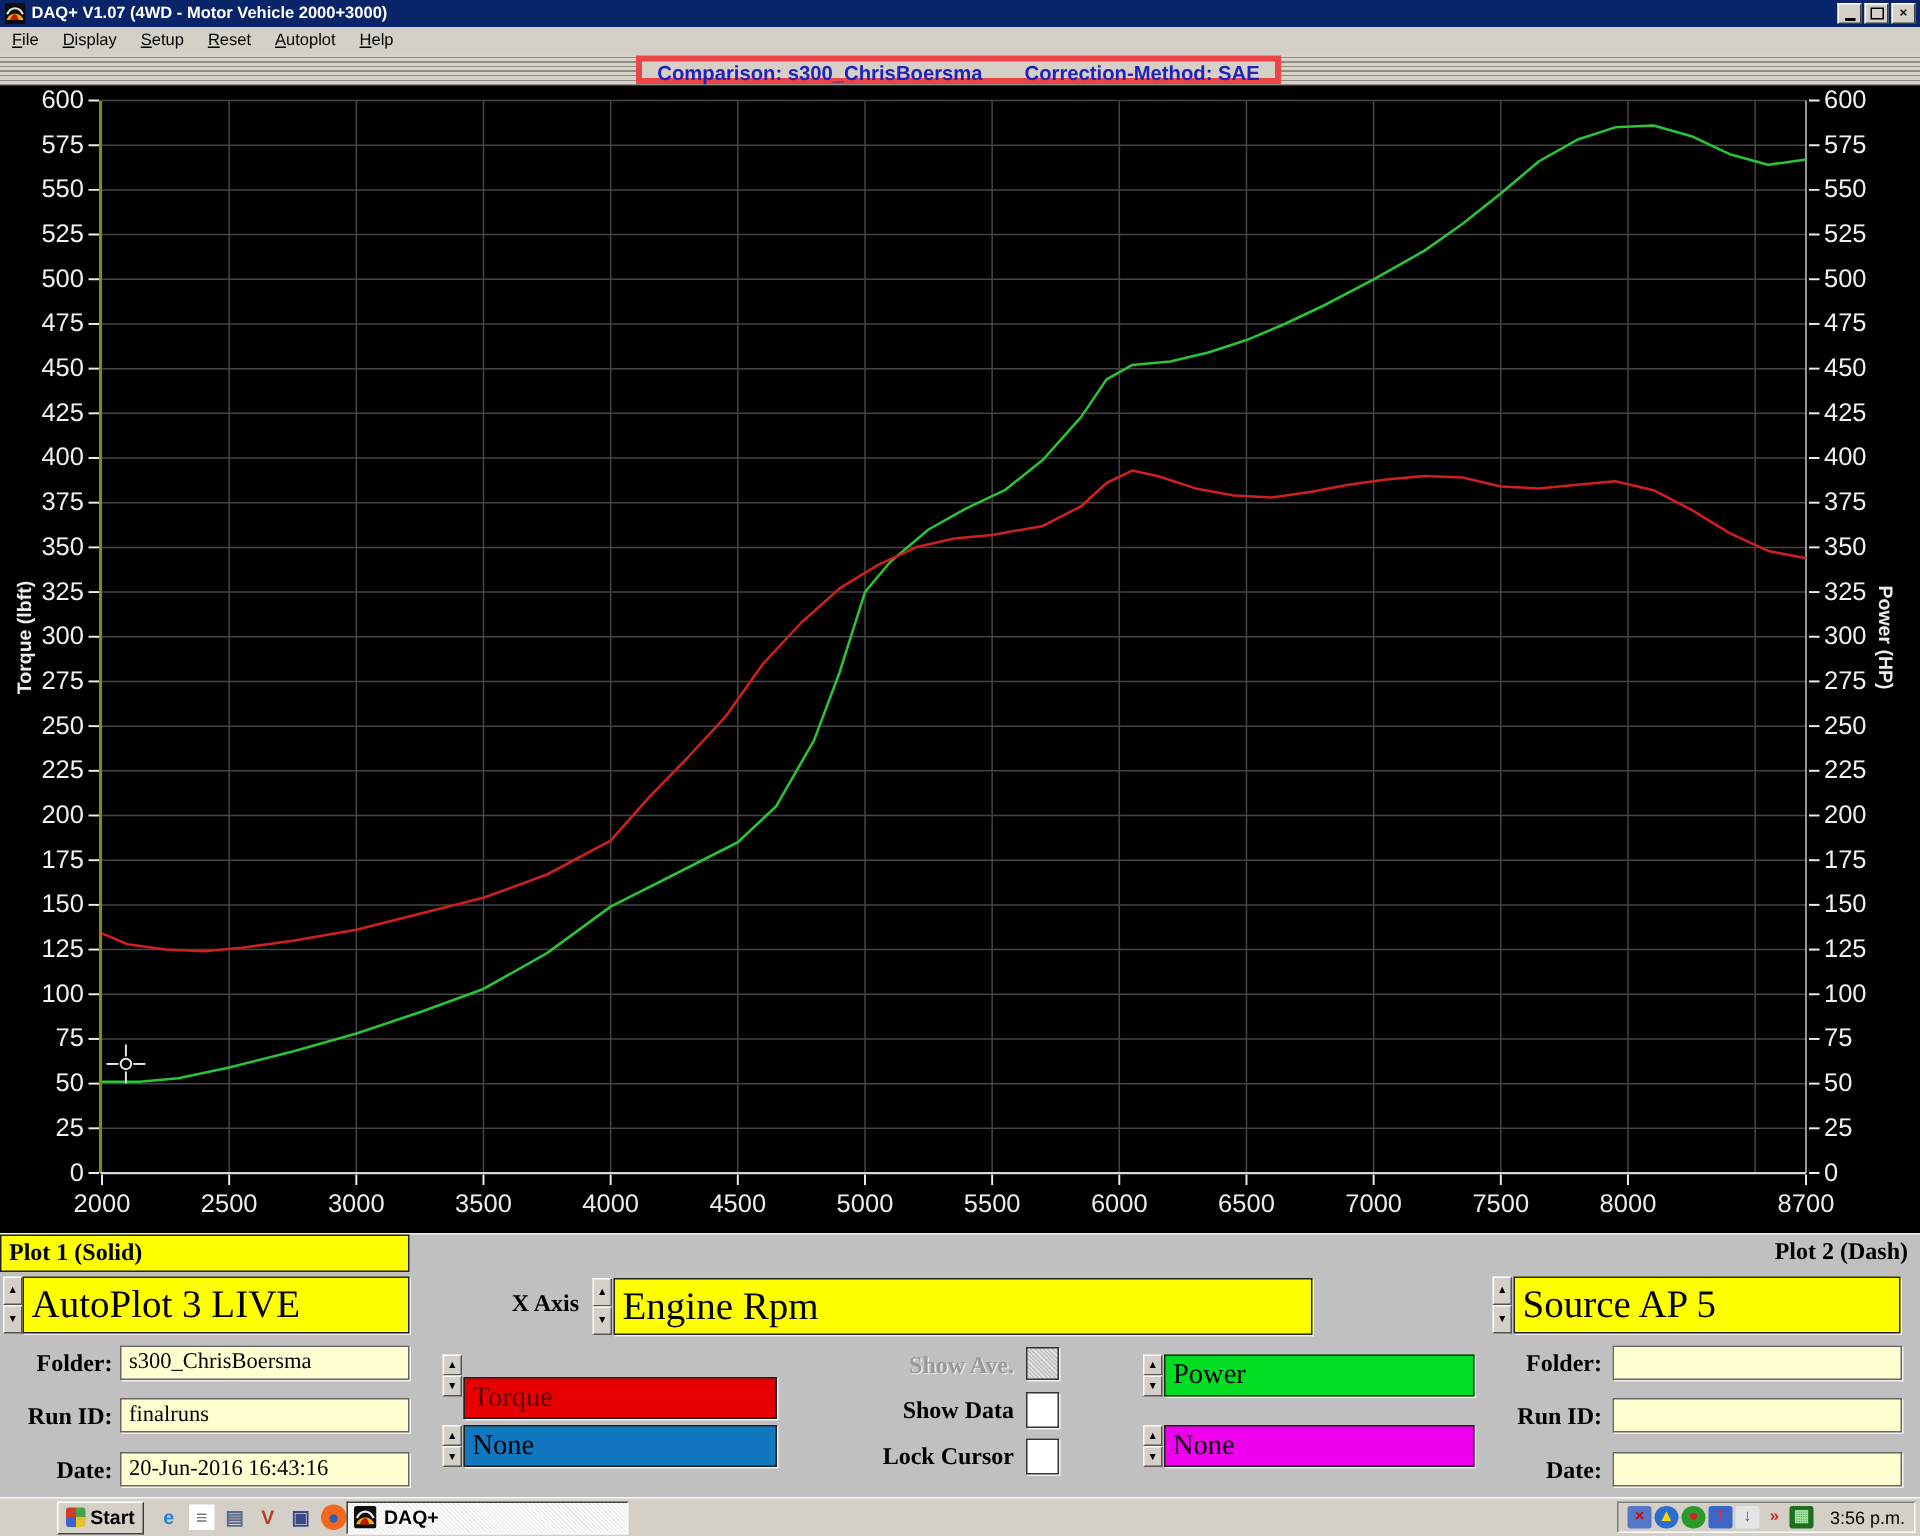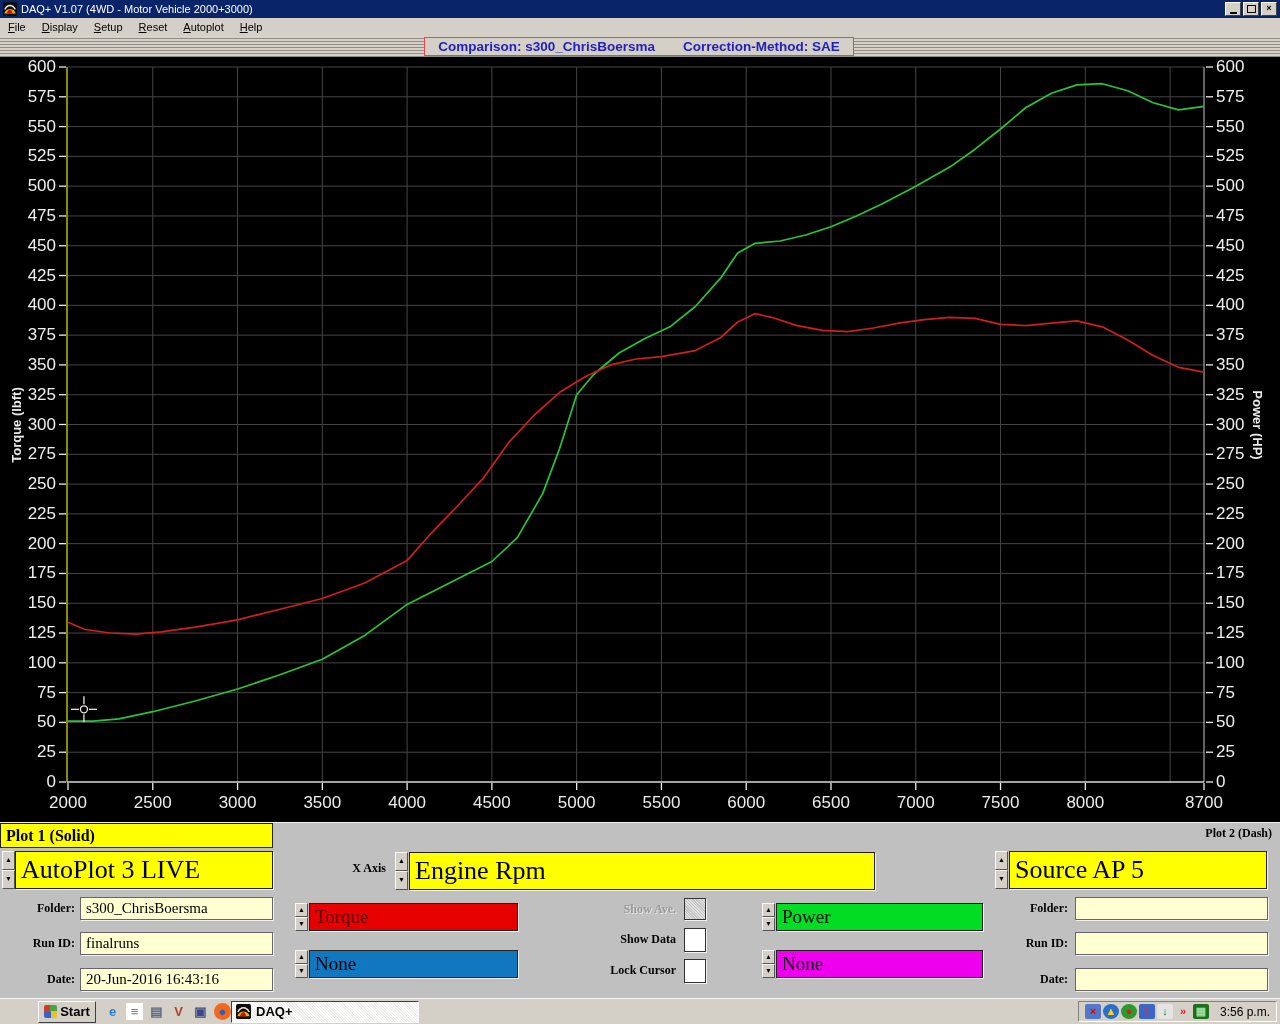--- a/index.html
+++ b/index.html
@@ -1,53 +1,53 @@
 <!DOCTYPE html>
 <html><head>
 <meta charset="utf-8">
 <style>
   html,body{margin:0;padding:0;background:#555;}
   .screen{position:relative;width:1280px;height:1024px;overflow:hidden;
           font-family:"Liberation Sans",sans-serif;background:#000;}
   
   .titlebar{position:absolute;left:0;top:0;width:1280px;height:18px;background:#0a246a;
             display:flex;align-items:center;padding:0 3px;box-sizing:border-box;}
-  .title-text{color:#fff;font-weight:normal;font-size:11px;margin-left:4px;flex:1;white-space:nowrap;}
+  .title-text{color:#fff;font-weight:bold;font-size:11px;margin-left:4px;flex:1;white-space:nowrap;}
   .winbtn{width:16px;height:14px;background:#d4d0c8;border:1px solid;border-color:#fff #404040 #404040 #fff;
           margin-left:2px;font-size:9px;line-height:11px;text-align:center;color:#000;font-weight:bold;box-sizing:border-box;}
   .winbtn .sq{display:inline-block;width:7px;height:6px;border:1px solid #000;margin-top:2px;}
   .winbtn .mn{display:inline-block;width:7px;border-bottom:2px solid #000;height:9px;}
   
   .menubar{position:absolute;top:18px;left:0;width:1280px;height:18px;background:#d4d0c8;
            display:flex;align-items:center;font-size:11px;color:#000;}
   .menu-item{padding:2px 8px;}
   
   .stripebar{position:absolute;top:36px;left:0;width:1280px;height:21px;
              background:repeating-linear-gradient(180deg,#d6d2ca 0 2px,#908c84 2px 3px);}
   .cmp-box{position:absolute;left:424px;top:37px;width:430px;height:19px;background:#d4d0c8;
-           border:1px solid #ef4444;box-sizing:border-box;display:flex;align-items:center;justify-content:center;
+           border:4px solid #ef4444;box-sizing:border-box;display:flex;justify-content:center;
            gap:28px;font-size:13.5px;font-weight:bold;color:#2222bb;white-space:nowrap;}
   
   .chart{position:absolute;top:57px;left:0;width:1280px;height:765px;background:#000;}
   .axis-title{position:absolute;color:#ececec;font-size:13px;font-weight:bold;white-space:nowrap;}
   .axis-title.left{left:16px;top:368px;transform:translate(-50%,-50%) rotate(-90deg);}
   .axis-title.right{left:1257px;top:368px;transform:translate(-50%,-50%) rotate(90deg);}
   
   .bottom{position:absolute;top:822px;left:0;width:1280px;height:223px;background:#c0c0c0;border-top:1px solid #f0f0f0;box-sizing:border-box;font-family:Liberation Serif, serif;}
   .lv-title1{position:absolute;left:0;top:0;width:273px;height:25px;background:#ffff00;border:1px solid #222;
              font-weight:bold;font-size:16px;line-height:23px;padding-left:5px;box-sizing:border-box;}
-  .lv-title2{position:absolute;left:1080px;top:3px;width:192px;text-align:right;font-weight:bold;font-size:12px;}
+  .lv-title2{position:absolute;left:1080px;top:3px;width:192px;text-align:right;font-weight:bold;font-size:16px;}
   .spin{position:absolute;width:13px;display:flex;flex-direction:column;}
   .spin span{flex:1;background:#d4d0c8;border:1px solid;border-color:#fafafa #555 #555 #fafafa;
              display:flex;align-items:center;justify-content:center;font-size:7px;line-height:1;color:#000;box-sizing:border-box;}
   .field{position:absolute;border:1px solid #222;box-sizing:border-box;display:flex;align-items:center;
          padding-left:5px;background:#ffff00;color:#000;box-shadow:1px 1px 0 #f0f0f0;white-space:nowrap;overflow:hidden;}
   .field.big{font-size:26px;}
   .field.small{font-size:19px;}
-  .lbl{position:absolute;font-weight:bold;font-size:12px;text-align:right;white-space:nowrap;}
+  .lbl{position:absolute;font-weight:bold;font-size:16px;text-align:right;white-space:nowrap;}
   .lbl.dis{color:#999;text-shadow:1px 1px 0 #e8e8e8;}
   .inp{position:absolute;background:#ffffd2;border:1px solid #666;box-shadow:1px 1px 0 #f2f2f2;
        box-sizing:border-box;font-size:15px;padding:1px 5px;display:flex;align-items:center;white-space:nowrap;overflow:hidden;}
   .chk{position:absolute;width:22px;height:22px;background:#fff;border:1px solid #333;box-shadow:1px 1px 0 #f2f2f2;box-sizing:border-box;}
   .chk.dis{background:repeating-linear-gradient(45deg,#dedede 0 1px,#c4c4c4 1px 2px);}
   
   .taskbar{position:absolute;top:998px;left:0;width:1280px;height:26px;background:#d4d0c8;
            border-top:1px solid #f8f8f8;display:flex;align-items:center;box-sizing:border-box;padding-left:36px;}
   .startbtn{width:58px;height:22px;margin-left:2px;background:#d4d0c8;border:1px solid;
             border-color:#fff #404040 #404040 #fff;display:flex;align-items:center;justify-content:center;gap:3px;
@@ -308,21 +308,21 @@
     <div class="inp" style="left:80px;top:74px;width:193px;height:23px;">s300_ChrisBoersma</div>
     <div class="lbl" style="left:0px;top:113px;width:75px;">Run ID:</div>
     <div class="inp" style="left:80px;top:109px;width:193px;height:23px;">finalruns</div>
     <div class="lbl" style="left:0px;top:149px;width:75px;">Date:</div>
     <div class="inp" style="left:80px;top:145px;width:193px;height:23px;">20-Jun-2016 16:43:16</div>
 
     <div class="spin" style="left:295px;top:80px;height:28px;">
         <span>▲</span>
         <span>▼</span>
       </div>
-    <div class="field small" style="left:309px;top:80px;width:209px;height:28px;background:#e60000;color:#5f0000;">Torque</div>
+    <div class="field small" style="left:309px;top:95px;width:209px;height:28px;background:#e60000;color:#5f0000;">Torque</div>
     <div class="spin" style="left:295px;top:127px;height:28px;">
         <span>▲</span>
         <span>▼</span>
       </div>
     <div class="field small" style="left:309px;top:127px;width:209px;height:28px;background:#1177bf;">None</div>
 
     <div class="lbl dis" style="left:558px;top:79px;width:118px;">Show Ave.</div>
     <div class="chk dis" style="left:684px;top:75px;"></div>
     <div class="lbl" style="left:558px;top:109px;width:118px;">Show Data</div>
     <div class="chk" style="left:684px;top:105px;height:24px;"></div>

